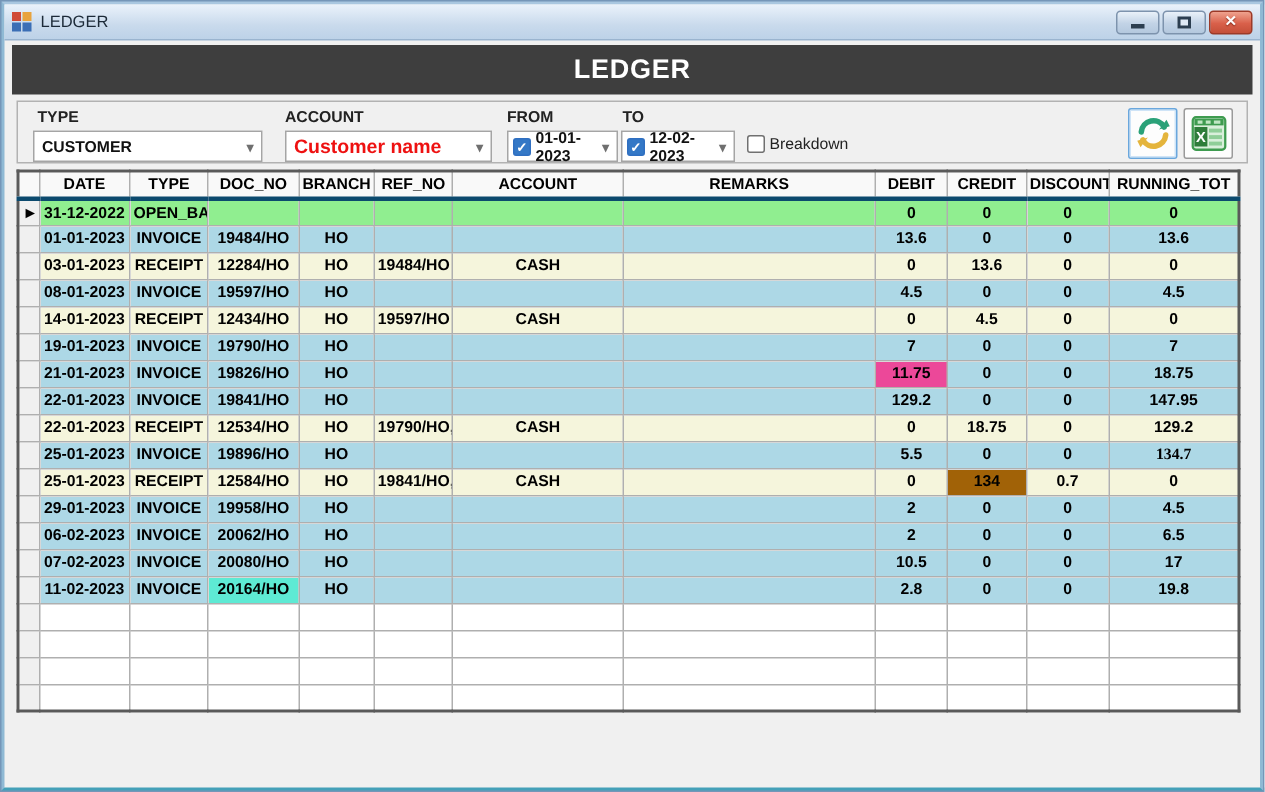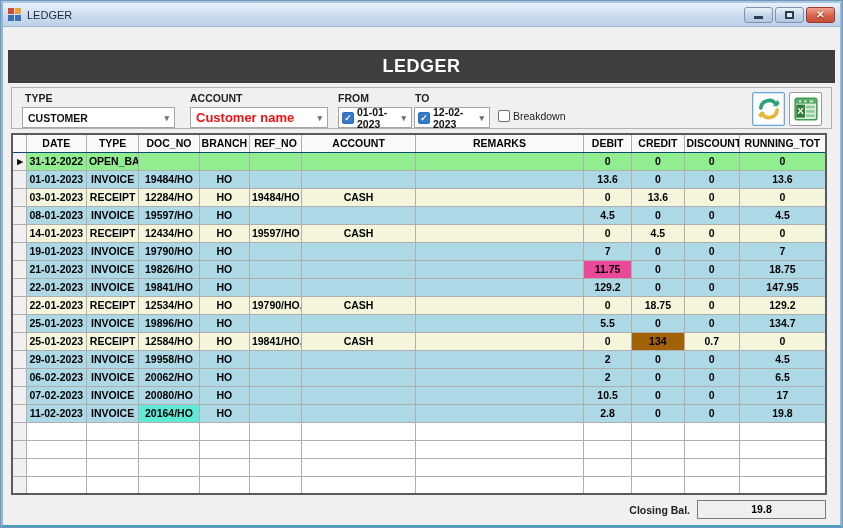--- a/index.html
+++ b/index.html
@@ -4,21 +4,21 @@
 <style>
   * { margin:0; padding:0; box-sizing:border-box; }
   html,body { width:843px; height:528px; font-family:"Liberation Sans", sans-serif; background:#e9eef4; }
 
   .window {
     width:843px; height:528px;
     border:3px solid;
     border-color:#a9c7e0 #8fb9d4 #44a0b8 #8fb9d4;
     outline:1px solid #7596b8; outline-offset:-1px;
     background:#f0f0f0;
-    display:flex; flex-direction:column;gap:20px;
+    display:flex; flex-direction:column;
   }
 
   
   .titlebar {
     height:24px; flex:0 0 24px;
     background:linear-gradient(#eaf2fb, #c9daec 60%, #bdd2e8);
     display:flex; align-items:center; padding:0 5px;
     border-bottom:1px solid #9ab4cf;
   }
   .app-icon { width:14px; height:14px; display:inline-grid; grid-template-columns:6px 6px; grid-template-rows:6px 6px; gap:1px; margin-right:5px; }
@@ -75,21 +75,21 @@
   .tool-btn.refresh { border:1px solid #6aa7dd; box-shadow:0 0 0 1px #cfe4f7 inset; }
 
   
   .grid-wrap { margin:4px 8px 0; }
   table.grid { border-collapse:collapse; table-layout:fixed; width:816px; border:2px solid #5a5a5a; background:#fff; }
   table.grid th, table.grid td {
     border:1px solid #afafaf; height:18px; padding:0 2px;
     font-size:10.5px; font-weight:bold; color:#000; text-align:center;
     overflow:hidden; white-space:nowrap;
   }
-  table.grid th { background:#f9f9f9; border-bottom:1px solid #0c4a6e; }
+  table.grid th { background:#f9f9f9; border-bottom:3px solid #0c4a6e; }
   td.selector, th.corner { background:#f0f0f0; }
   td.selector { font-size:8px; color:#000; padding:0; }
 
   
   .footer { margin:5px 14px 0 8px; display:flex; align-items:center; justify-content:flex-end; gap:7px; }
   .closing-label { font-size:10.5px; font-weight:bold; color:#222; }
   .closing-box {
     width:129px; height:19px; border:1px solid #7a7a7a; background:#efefef;
     font-size:10.5px; font-weight:bold; text-align:center; line-height:17px; color:#000;
   }
@@ -344,21 +344,21 @@
               <td style="background: rgb(173, 216, 230);">25-01-2023</td>
               <td style="background: rgb(173, 216, 230);">INVOICE</td>
               <td style="background: rgb(173, 216, 230);">19896/HO</td>
               <td style="background: rgb(173, 216, 230);">HO</td>
               <td style="background: rgb(173, 216, 230);"></td>
               <td style="background: rgb(173, 216, 230);"></td>
               <td style="background: rgb(173, 216, 230);"></td>
               <td style="background: rgb(173, 216, 230);">5.5</td>
               <td style="background: rgb(173, 216, 230);">0</td>
               <td style="background: rgb(173, 216, 230);">0</td>
-              <td style="background: rgb(173, 216, 230);">134.7</td>
+              <td style="background: rgb(173, 216, 230); font-family: Liberation Serif, serif;">134.7</td>
             </tr>
             <tr>
               <td class="selector"></td>
               <td style="background: rgb(245, 245, 220);">25-01-2023</td>
               <td style="background: rgb(245, 245, 220);">RECEIPT</td>
               <td style="background: rgb(245, 245, 220); text-align: center;">12584/HO</td>
               <td style="background: rgb(245, 245, 220);">HO</td>
               <td style="background: rgb(245, 245, 220);">19841/HO,</td>
               <td style="background: rgb(245, 245, 220);">CASH</td>
               <td style="background: rgb(245, 245, 220);"></td>
@@ -476,19 +476,15 @@
               <td style="background: rgb(255, 255, 255);"></td>
               <td style="background: rgb(255, 255, 255);"></td>
               <td style="background: rgb(255, 255, 255);"></td>
               <td style="background: rgb(255, 255, 255);"></td>
               <td style="background: rgb(255, 255, 255);"></td>
             </tr>
           </tbody>
         </table>
     </div>
 
-    <div class="footer">
-      <span class="closing-label">Closing Bal.</span>
-      <div class="closing-box">19.8</div>
-    </div>
 
   </div>
 </div>
 
 </body></html>

